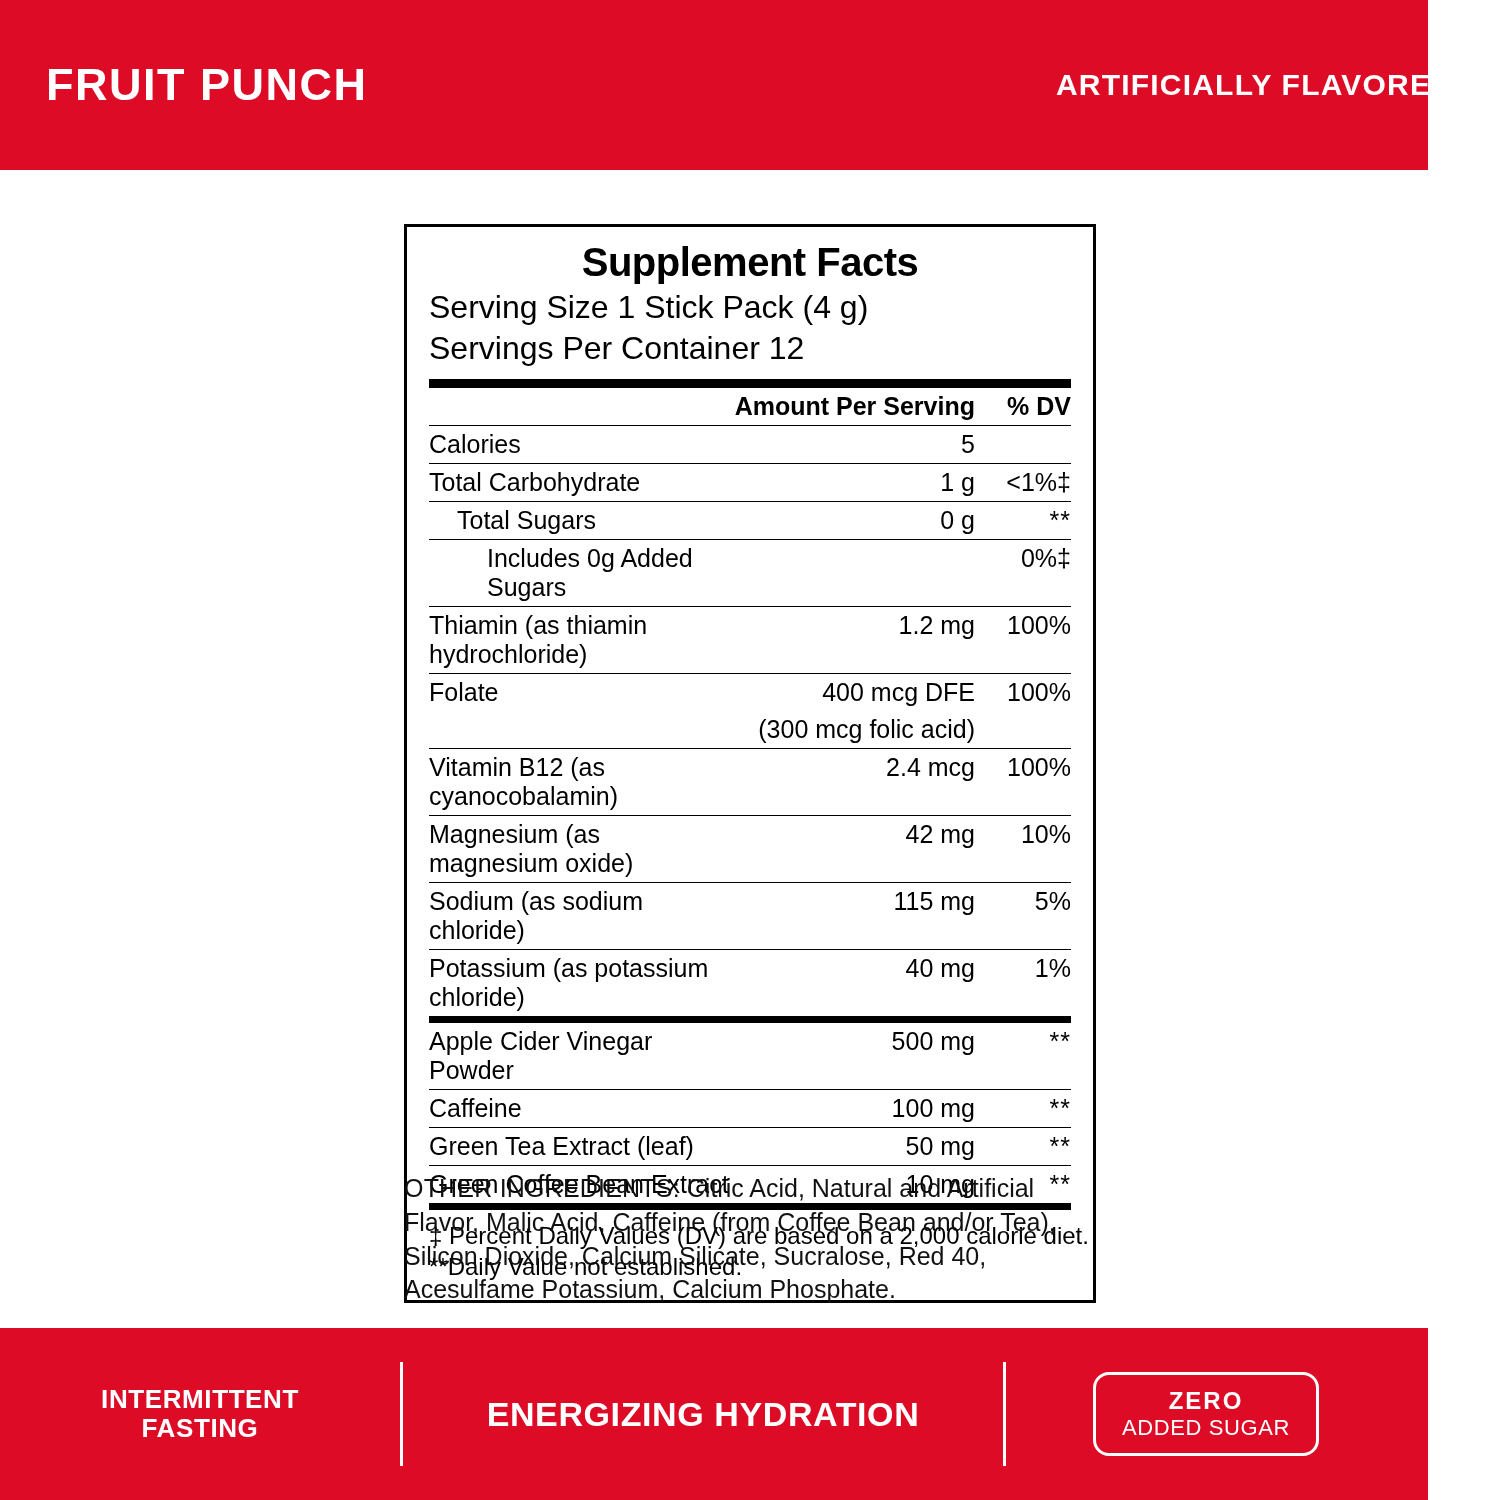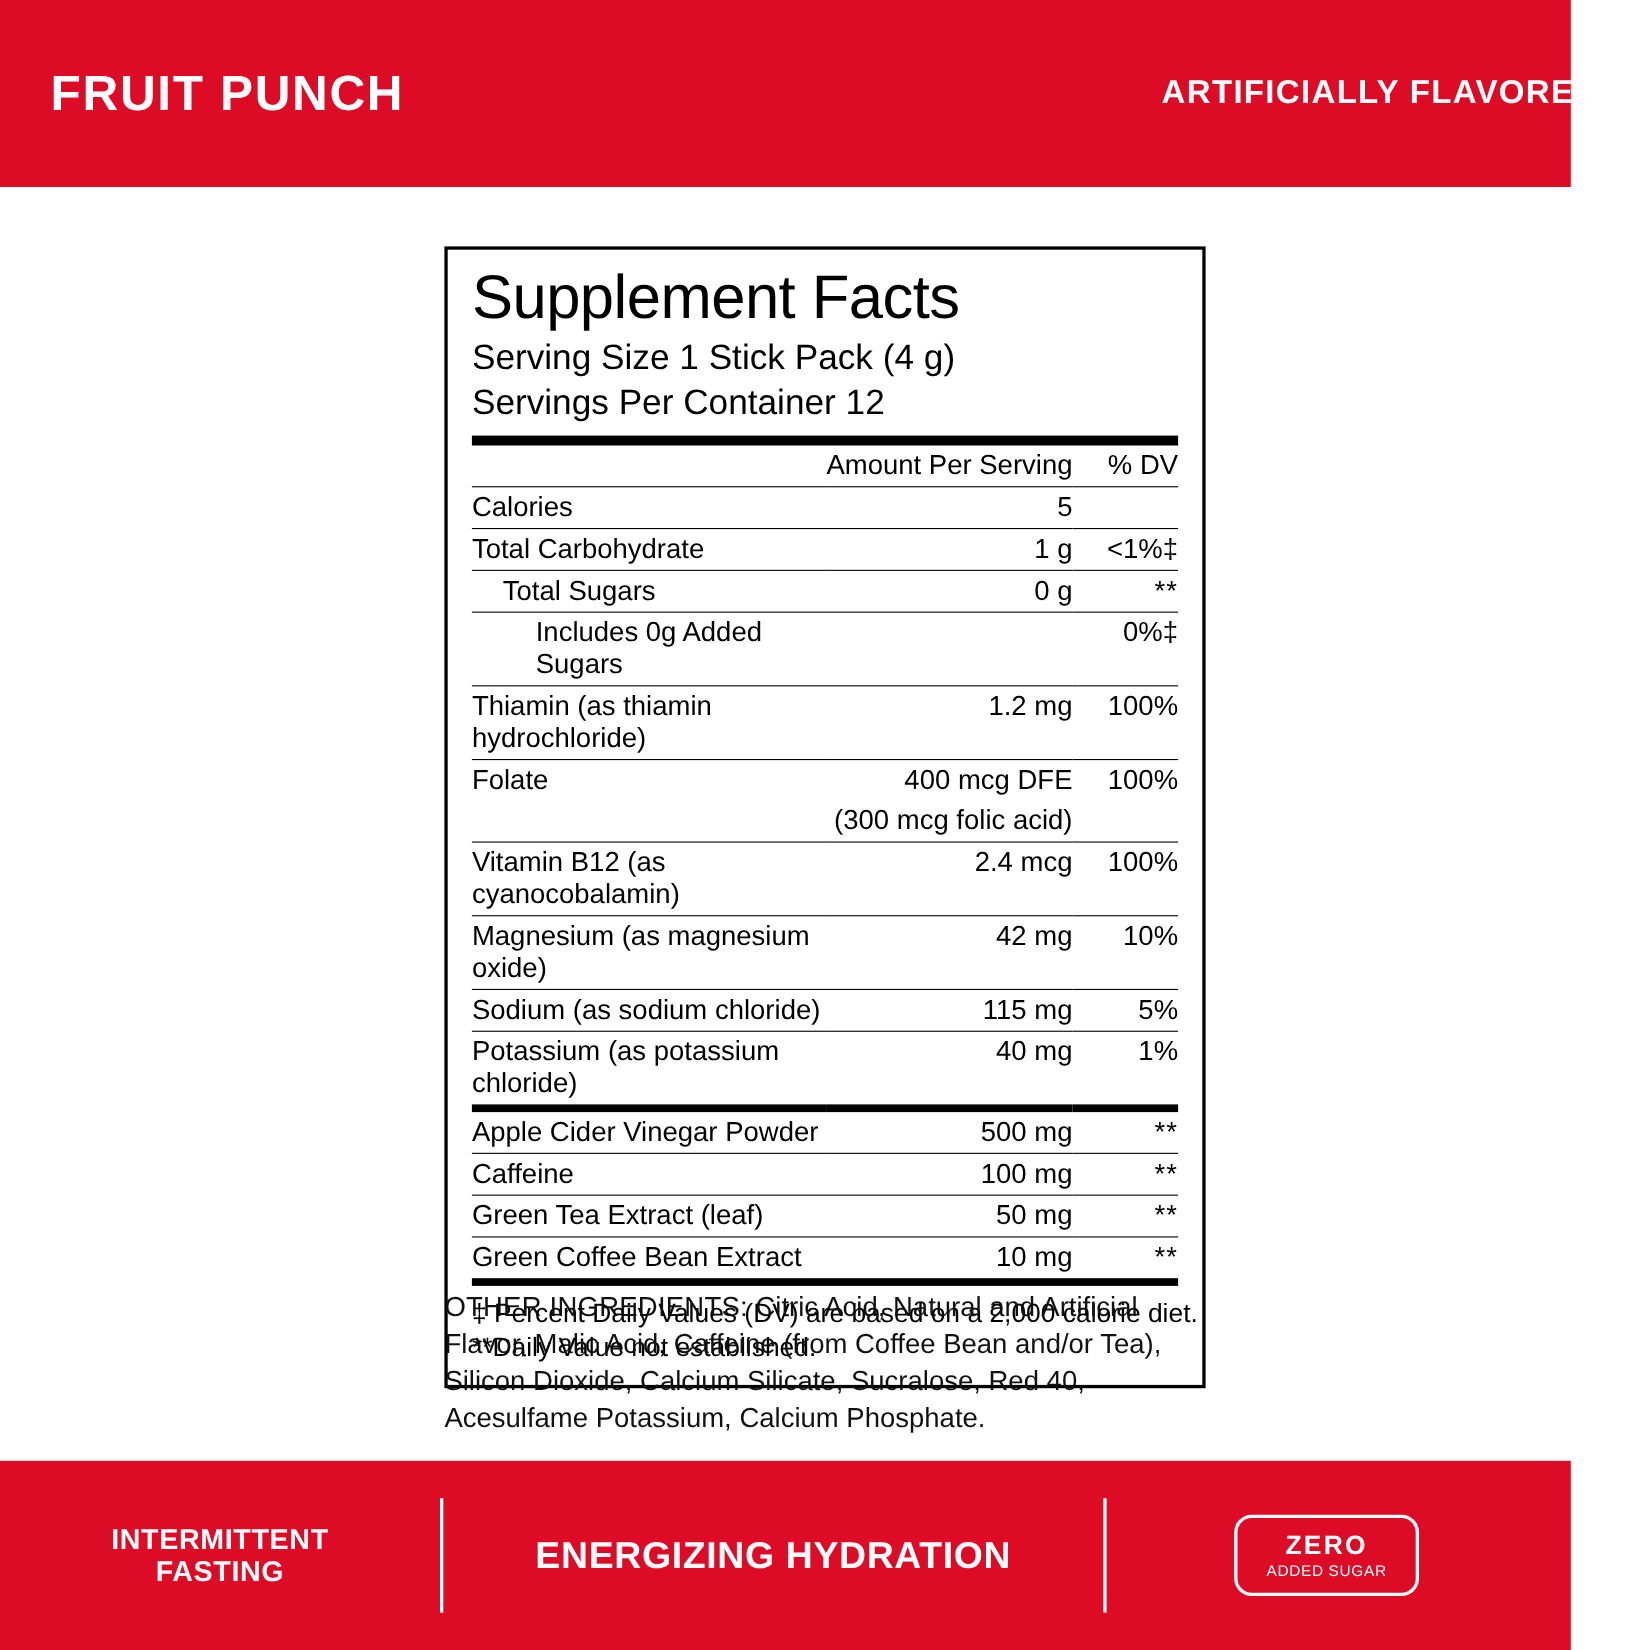--- a/index.html
+++ b/index.html
@@ -46,26 +46,27 @@
   .facts-panel {
     position: absolute;
     left: 404px;
     top: 224px;
     width: 692px;
     background: #ffffff;
     border: 3px solid #000000;
     padding: 14px 22px 18px 22px;
   }
   .facts-title {
-    font-size: 56px;
-    font-weight: normal;
+    font-size: 40px;
+    font-weight: bold;
     line-height: 1.05;
     letter-spacing: -0.5px;
     color: #000;
     margin-bottom: 4px;
+    text-align: center;
   }
   .serving-line {
     font-size: 32px;
     color: #000;
     line-height: 1.28;
   }
   .rule-thick { border-top: 9px solid #000; margin-top: 10px; }
   .rule-heavy7{ border-top: 7px solid #000; }
 
   table.facts {
@@ -74,21 +75,21 @@
     font-size: 25px;
     color: #000;
   }
   table.facts td {
     padding: 4px 0 4px 0;
     vertical-align: top;
   }
   td.name  { text-align: left; }
   td.amt   { text-align: right; white-space: nowrap; padding-right: 6px; }
   td.dv    { text-align: right; white-space: nowrap; width: 96px; }
-  .hdr td { font-weight: normal; padding-bottom: 3px; text-align: right; }
+  .hdr td { font-weight: bold; padding-bottom: 3px; text-align: right; }
   .indent1 { padding-left: 28px !important; }
   .indent2 { padding-left: 58px !important; }
   tr.bord td { border-top: 1.5px solid #000; }
   tr.bord-heavy td { border-top: 7px solid #000; }
   .sub-note { font-size: 25px; text-align: right; padding-right: 6px; }
   .stars { font-size: 25px; letter-spacing: 1px; }
 
   .footnotes {
     font-size: 24px;
     line-height: 1.3;
@@ -143,21 +144,21 @@
     justify-content: center;
   }
   .zero-box {
     border: 3px solid #ffffff;
     border-radius: 16px;
     padding: 12px 26px;
     text-align: center;
     color: #ffffff;
   }
   .zero-big { font-size: 24px; font-weight: bold; letter-spacing: 2px; }
-  .zero-small { font-size: 14px; letter-spacing: 0.6px; }
+  .zero-small { font-size: 22px; letter-spacing: 0.6px; }
 </style>
 </head>
 <body>
 
 <div class="page">
 
   <div class="top-banner">
     <div class="flavor-title">FRUIT PUNCH</div>
     <div class="flavor-sub">ARTIFICIALLY FLAVORED</div>
   </div>

